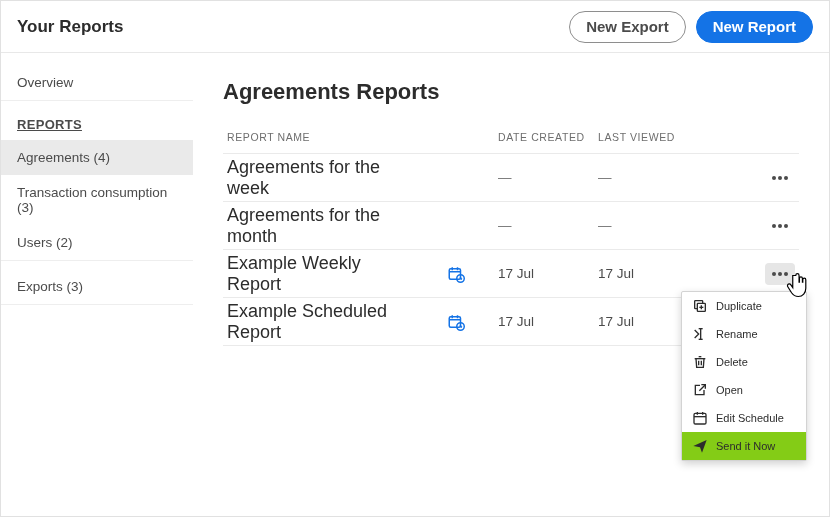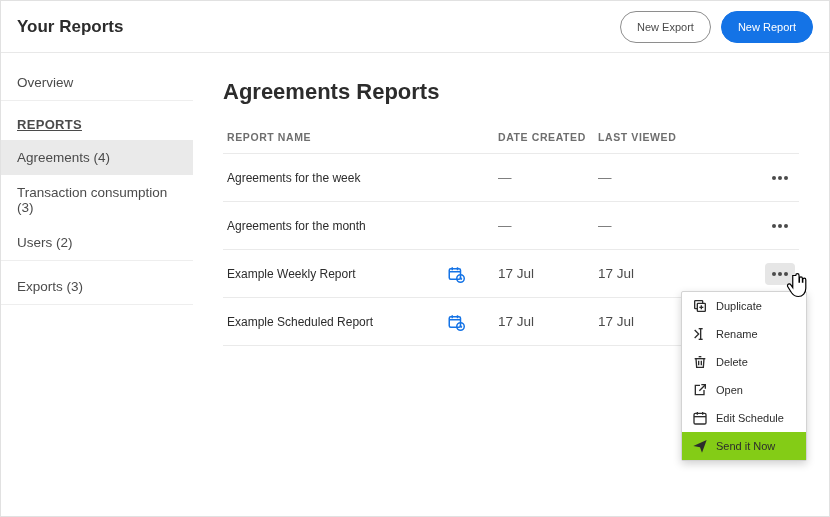--- a/index.html
+++ b/index.html
@@ -27,22 +27,22 @@
     font-size: 17px;
     font-weight: 700;
     color: #2c2c2c;
     flex: 1;
   }
   .header-actions { display: flex; gap: 10px; }
   .btn {
     height: 32px;
     padding: 0 16px;
     border-radius: 16px;
-    font-size: 11px;
-    font-weight: 400;
+    font-size: 15px;
+    font-weight: 700;
     cursor: pointer;
     display: inline-flex;
     align-items: center;
     justify-content: center;
     border: 1.5px solid #8e8e8e;
     background: #fff;
     color: #4b4b4b;
   }
   .btn.primary {
     background: #1473e6;
@@ -94,36 +94,36 @@
   }
   .thead {
     display: flex;
     padding: 8px 0 10px 0;
     border-bottom: 1px solid #eaeaea;
   }
   .th {
     font-size: 10.5px;
     letter-spacing: .6px;
     color: #6e6e6e;
-    font-weight: 700;
+    font-weight: 400;
   }
   .col-name { flex: 0 0 275px; padding-left: 4px; }
   .col-date { flex: 0 0 100px; }
   .col-viewed { flex: 0 0 110px; }
   .col-actions { flex: 1; text-align: right; padding-right: 8px; }
   .trow {
     display: flex;
     align-items: center;
     height: 48px;
     border-bottom: 1px solid #eaeaea;
   }
   .td-name {
     flex: 0 0 275px;
     padding-left: 4px;
-    font-size: 12px;
+    font-size: 18px;
     color: #2c2c2c;
     display: flex; align-items: center; gap: 40px;
   }
   .td-name .rn-text { flex: 0 0 180px; }
   .sched-icon { width: 18px; height: 18px; color: #1473e6; }
   .td-date { flex: 0 0 100px; font-size: 13.5px; color: #4b4b4b; }
   .td-viewed { flex: 0 0 110px; font-size: 13.5px; color: #4b4b4b; }
   .td-actions { flex: 1; text-align: right; padding-right: 4px; position: relative; }
   .more-btn {
     display: inline-flex;

